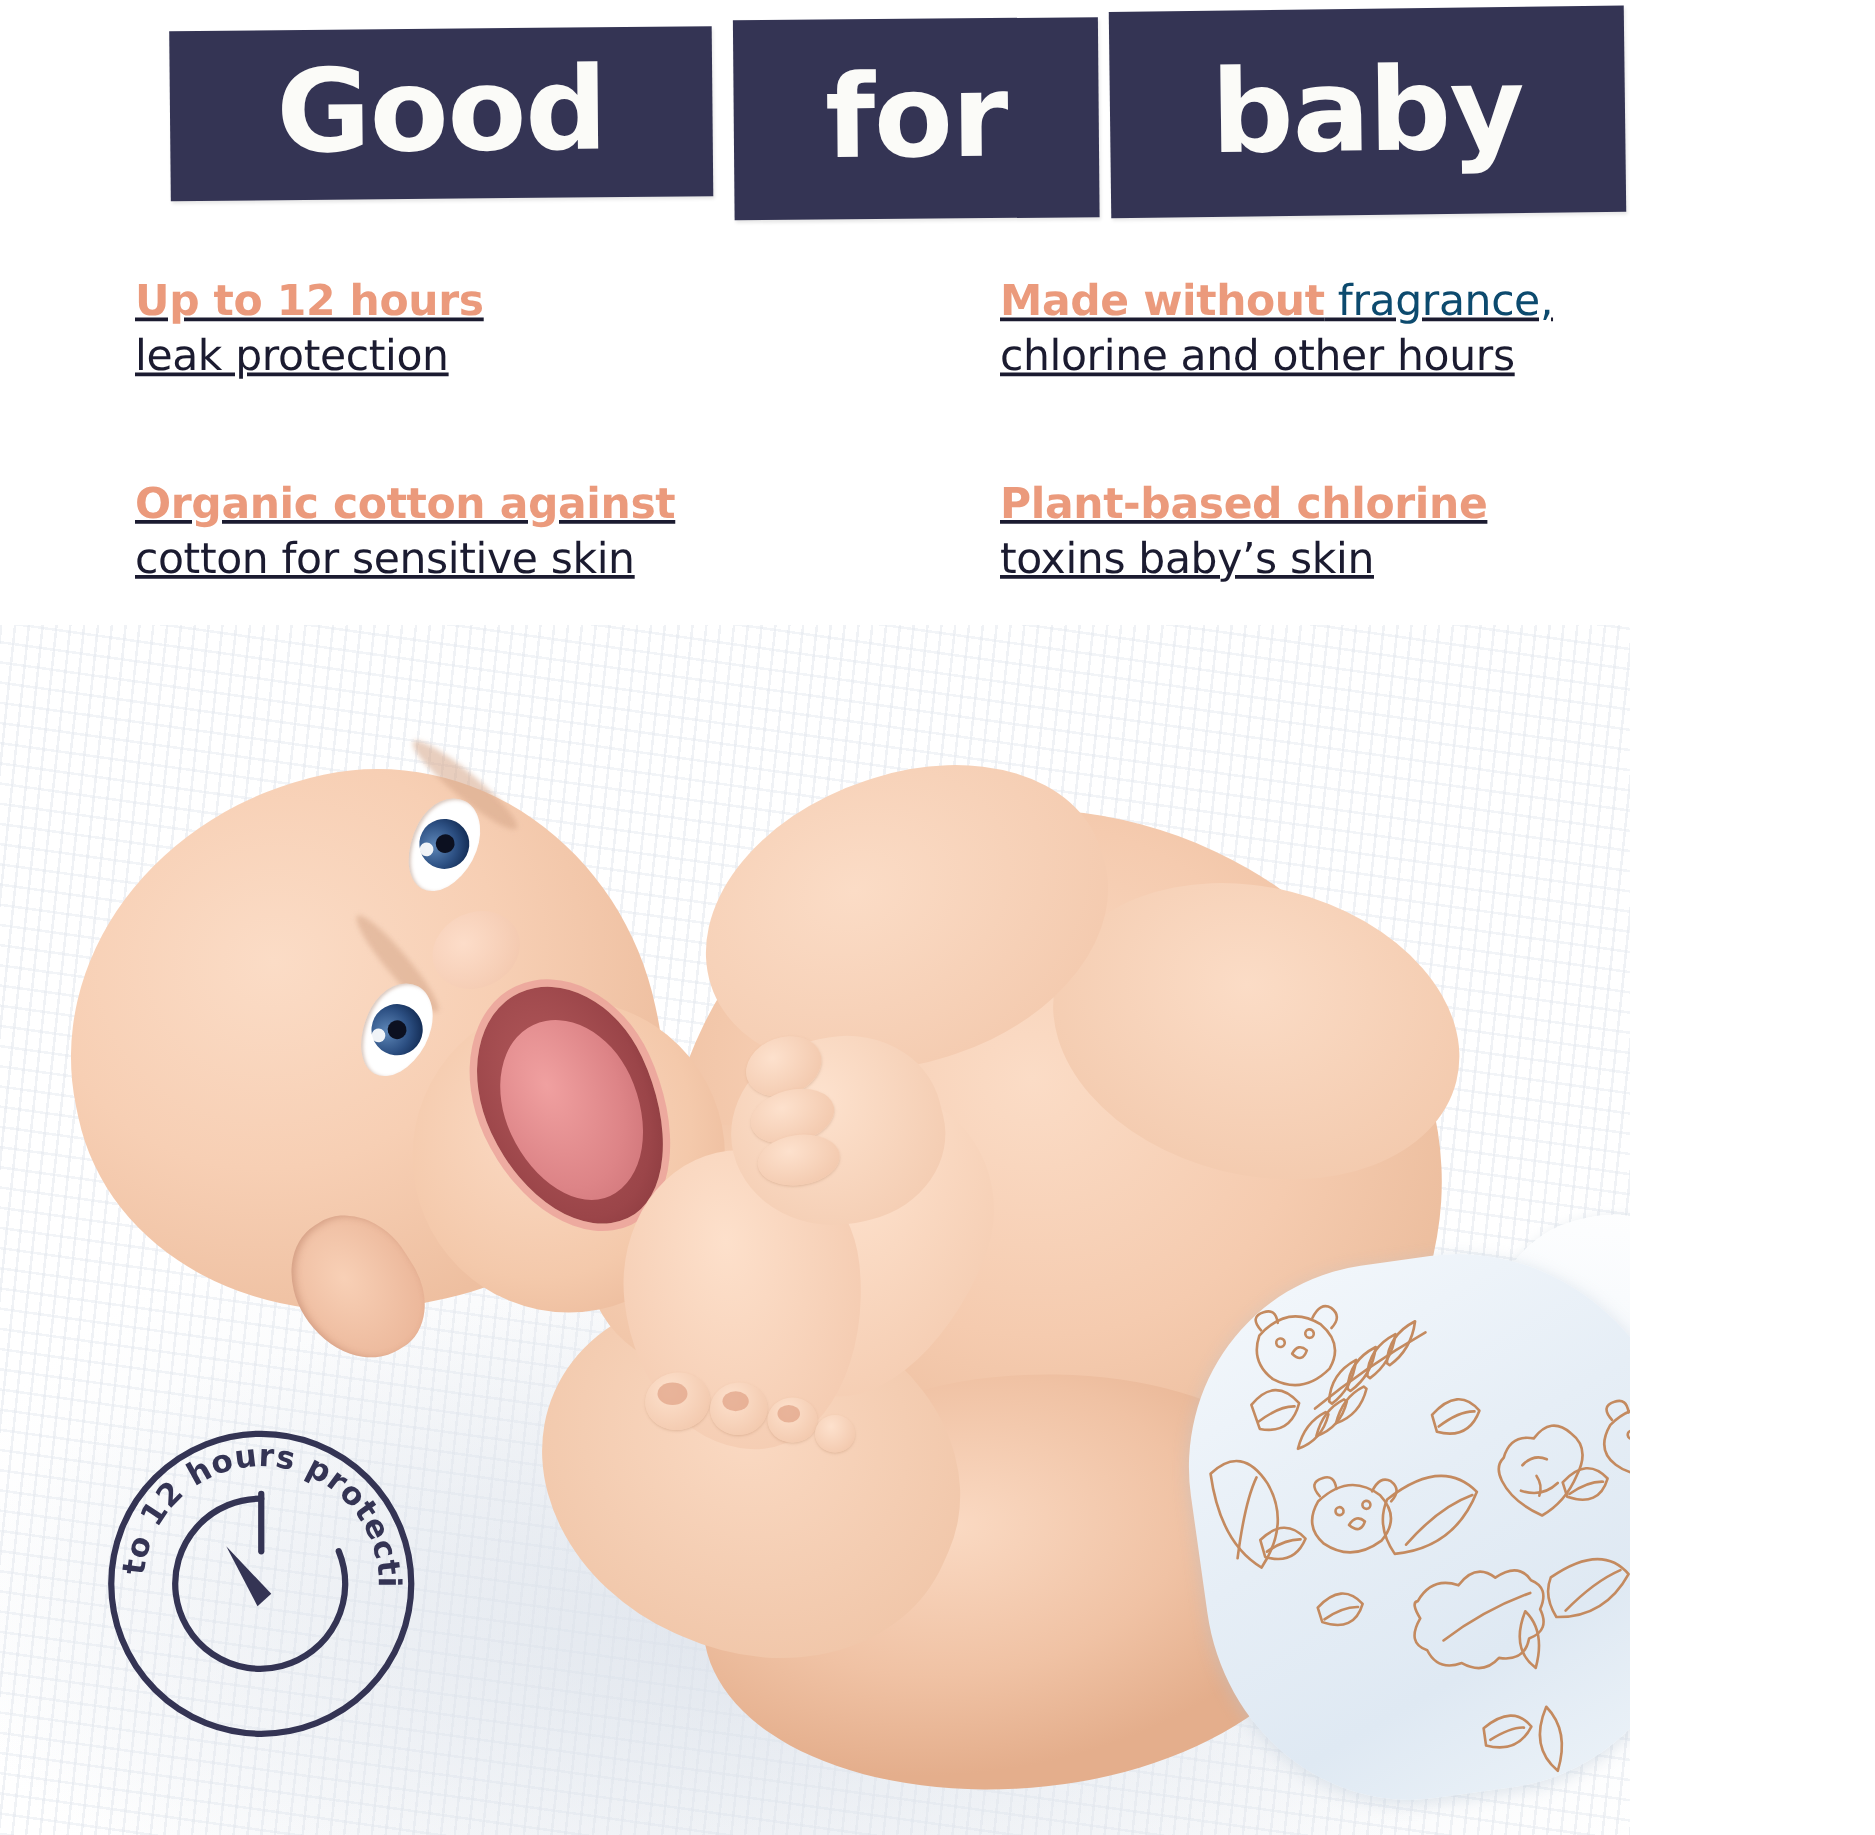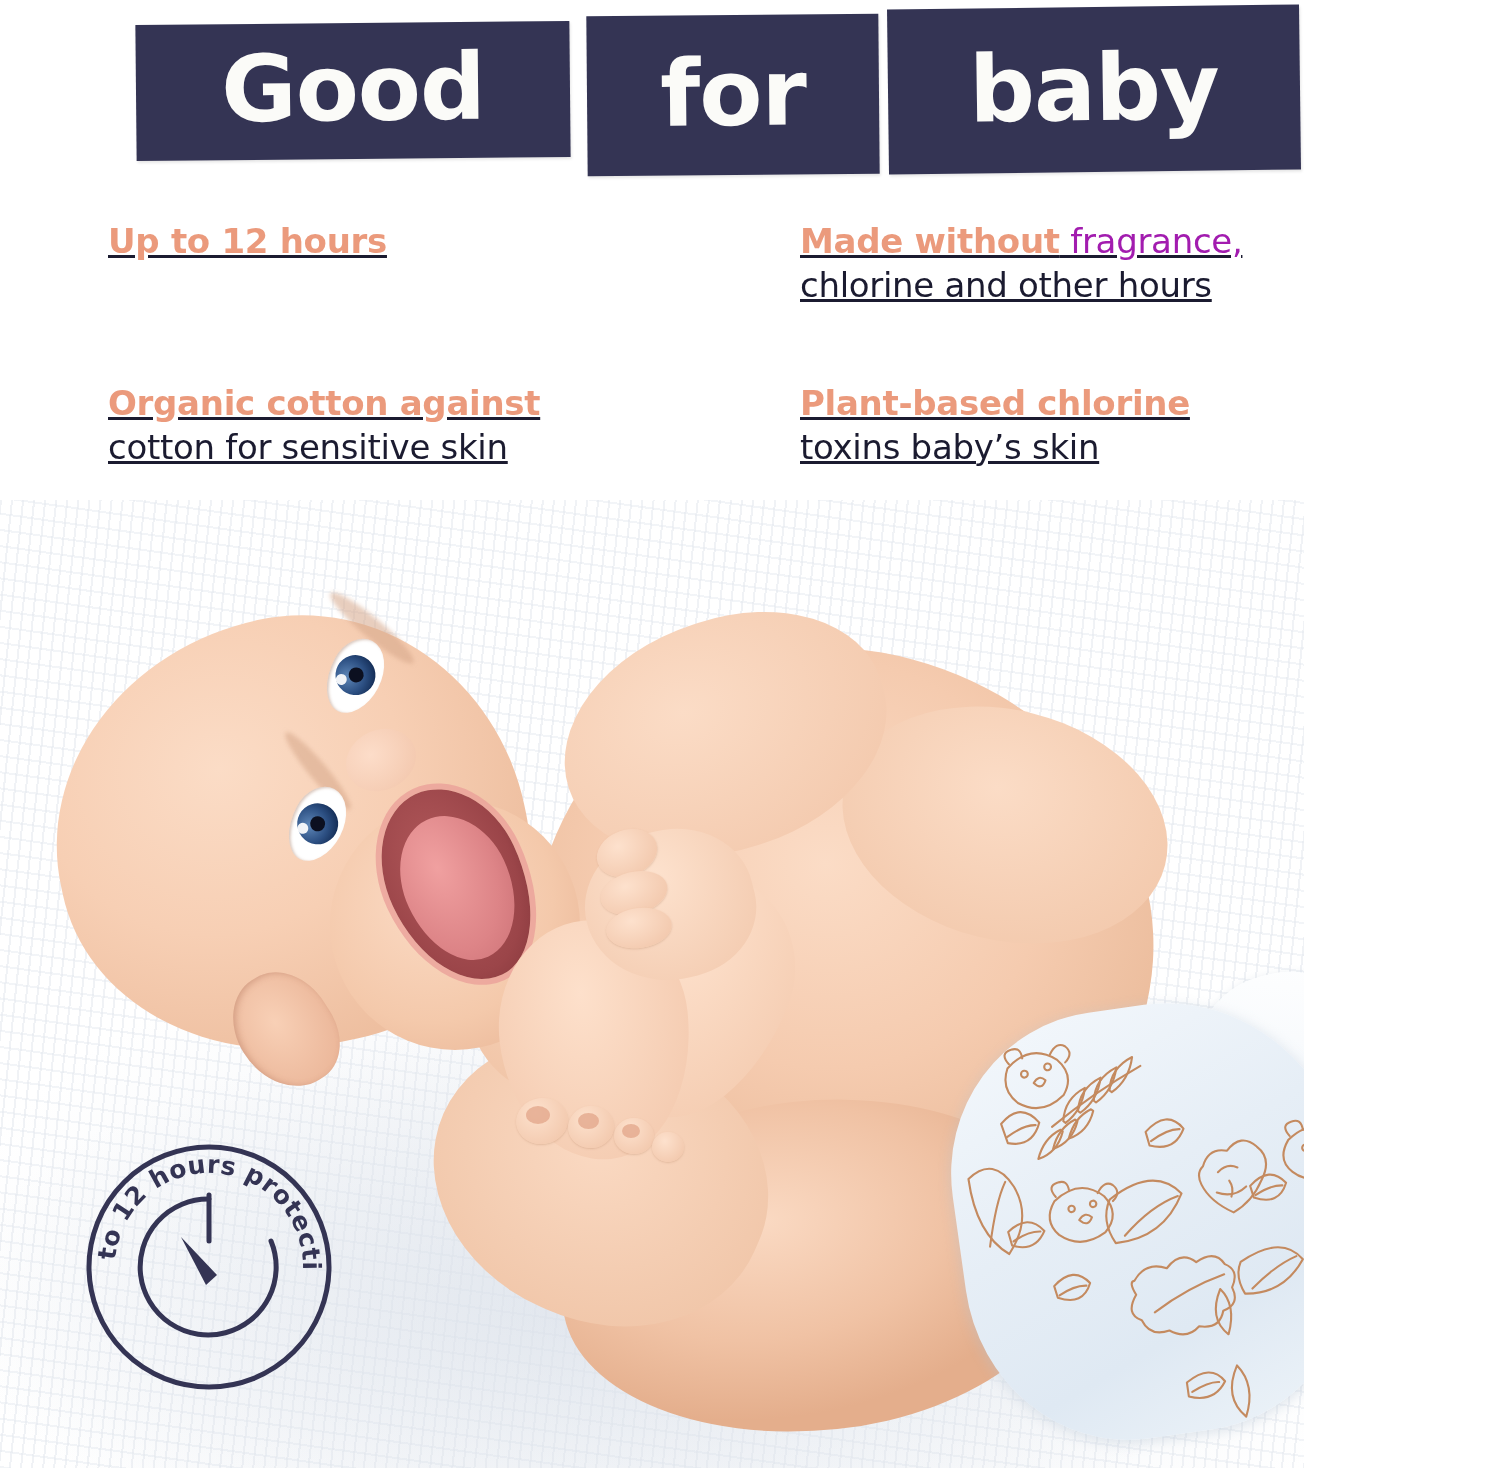--- a/index.html
+++ b/index.html
@@ -62,21 +62,21 @@
     font-size: 34px;
     line-height: 1.28;
     color: #1b1b30;
     letter-spacing: -0.3px;
     text-decoration: underline;
   }
   .feat-strong {
     font-weight: bold;
     color: #eb9a7c;
   }
-  .feat-rest { font-weight: normal; color: #a21caf; }
+  .feat-rest { font-weight: normal; color: #0c4a6e; }
 
   
   .photo {
     position: absolute;
     left: 0; top: 500px;
     width: 1500px; height: 968px;
     overflow: hidden;
     background: #ffffff;
   }
   
@@ -270,20 +270,21 @@
       <span class="hl-text">baby</span>
     </div>
   </div>
 
   <div class="features">
 
     <div class="feature feat-r1 feat-c1">
       <div class="feat-line">
         <span class="feat-strong">Up to 12 hours</span><span class="feat-rest"></span>
       </div>
+      <div class="feat-line">leak protection</div>
     </div>
 
     <div class="feature feat-r1 feat-c2">
       <div class="feat-line">
         <span class="feat-strong">Made without</span><span class="feat-rest"> fragrance,</span>
       </div>
       <div class="feat-line">chlorine and other hours</div>
     </div>
 
     <div class="feature feat-r2 feat-c1">

